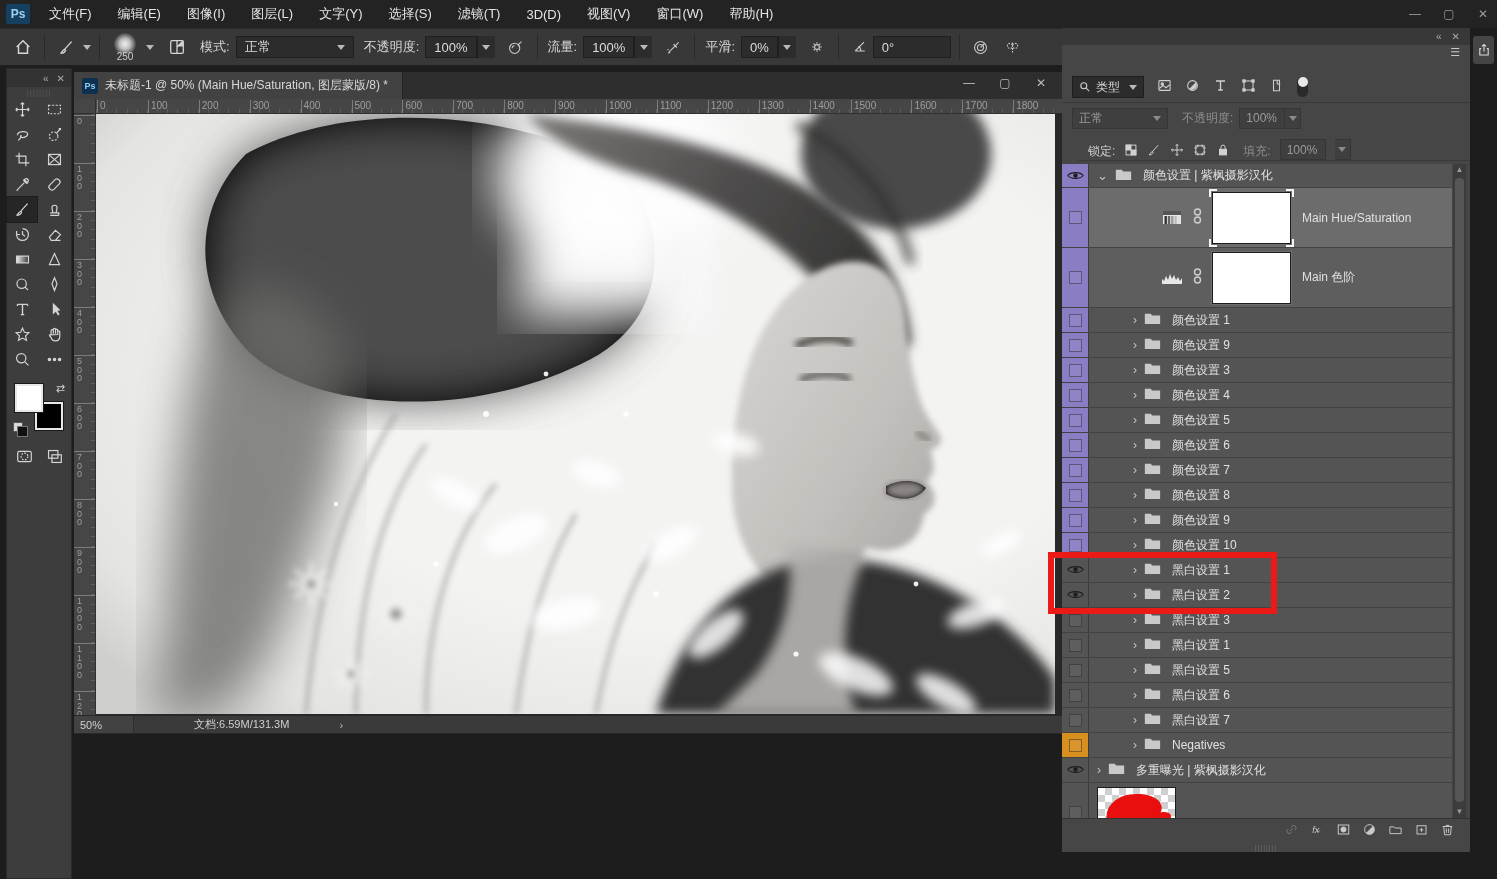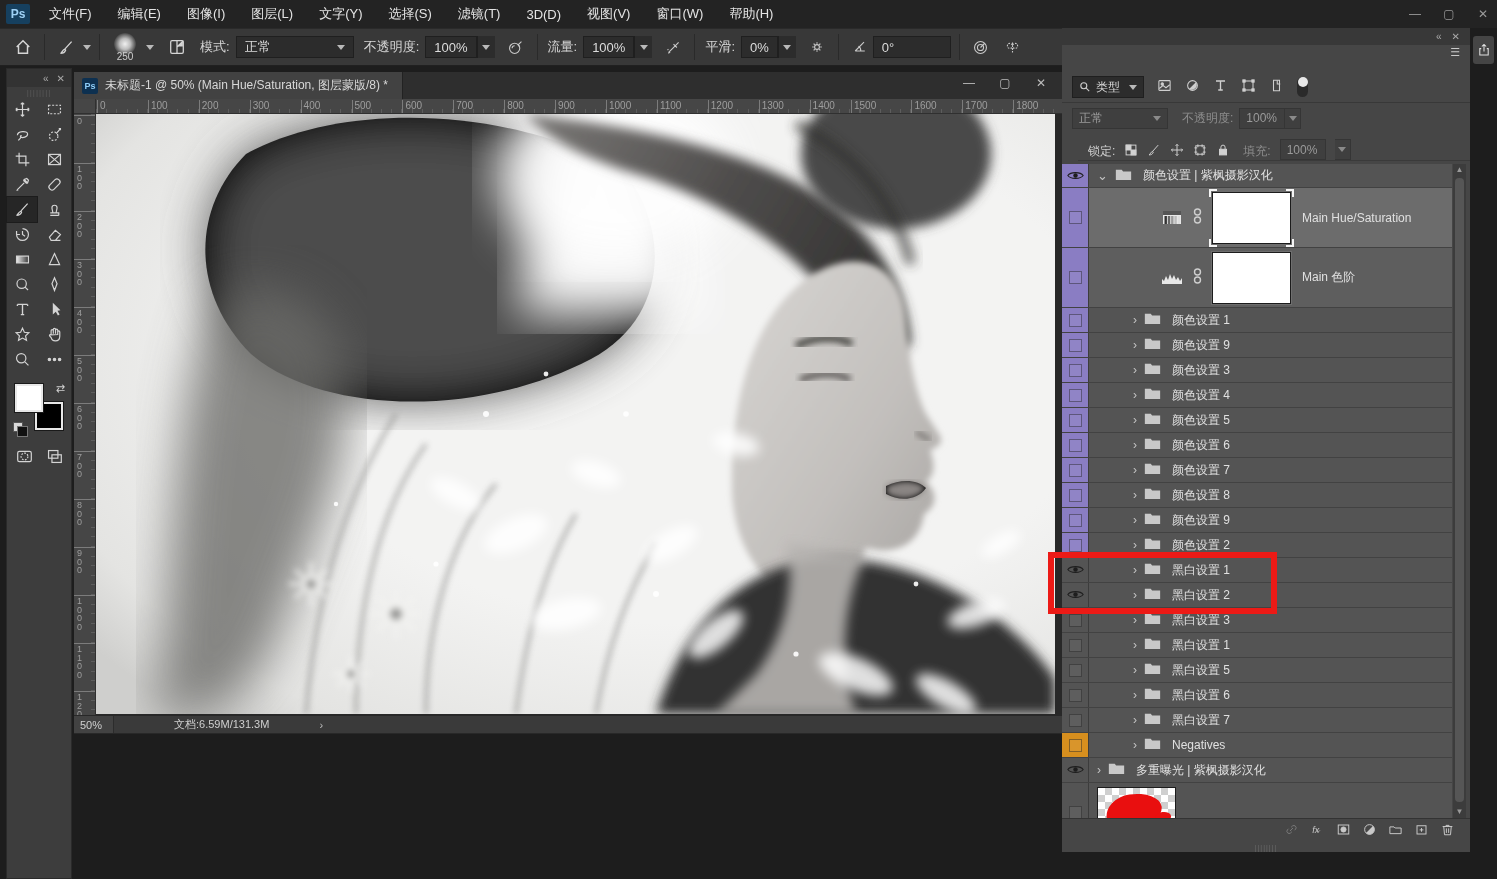--- a/index.html
+++ b/index.html
@@ -69,21 +69,21 @@
   #vruler { position:absolute; left:0; top:42px; width:22px; height:601px; background:#464646; border-right:1px solid #303030; overflow:hidden;
     background-image:repeating-linear-gradient(180deg,#5d5d5d 0 1px,transparent 1px 9.6px); background-position:right 0; background-size:4px 100%; background-repeat:repeat-y; }
   .vr-tick { position:absolute; left:3px; color:#9e9e9e; font-size:9px; width:9px; line-height:8.5px; word-break:break-all; }
   .vr-tick:before { content:""; position:absolute; left:-3px; top:-2px; width:22px; height:1px; background:#7c7c7c; }
 
   #canvas { position:absolute; left:22px; top:42px; width:959px; height:600px; background:#f1f1f0; overflow:hidden; }
   #canvas svg { display:block; }
 
   #statusbar { position:absolute; left:0; top:644px; width:988px; height:17px; background:#3a3a3a;
     color:#cfcfcf; font-size:11px; display:flex; align-items:center; }
-  #status-zoom { width:40px; padding-left:6px; border-right:1px solid #2c2c2c; height:17px; display:flex; align-items:center; background:#424242; }
+  #status-zoom { width:60px; padding-left:6px; border-right:1px solid #2c2c2c; height:17px; display:flex; align-items:center; background:#424242; }
   #status-doc { padding:0 14px 0 60px; }
   #status-exp { margin-left:36px; color:#bdbdbd; }
 
   
   #rpanel { position:absolute; left:1062px; top:28px; width:408px; height:824px; background:#464646; }
   #rpanel-head { position:absolute; left:0; top:0; width:408px; height:17px; background:#383838;
     display:flex; justify-content:flex-end; align-items:center; gap:10px; padding-right:10px; color:#a9a9a9; font-size:10px; }
   #ptabs { position:absolute; left:0; top:17px; width:408px; height:26px; background:#383838; display:flex; }
   .ptab { padding:0 16px; display:flex; align-items:center; font-size:13px; color:#b9b9b9; height:26px; }
   .ptab.active { background:#464646; color:#e8e8e8; }
@@ -991,21 +991,21 @@
         <div class="lrow" style="height: 25px;">
           <div class="eyecell tag-purple">
             <span class="eye-empty"></span>
           </div>
           <div class="rowbody">
             <span style="width: 44px; flex: 0 0 auto;"></span>
             <span class="chev">›</span>
             <span class="folder"><svg viewBox="0 0 20 15">
                 <path d="M1 2 H8 L9.5 4 H19 V14 H1 Z" fill="#c9c9c9"></path>
               </svg></span>
-            <span class="lyr-label">颜色设置 2</span>
+            <span class="lyr-label">颜色设置 10</span>
           </div>
         </div>
         <div class="lrow" style="height: 25px;">
           <div class="eyecell tag-gray">
             <span class="eye"><svg viewBox="0 0 20 12">
                 <path d="M1 6 C4 1.5 16 1.5 19 6 C16 10.5 4 10.5 1 6 Z" fill="none" stroke="#1e1e1e" stroke-width="1.3"></path>
                 <circle cx="10" cy="6" r="2.6" fill="#1e1e1e"></circle>
               </svg></span>
           </div>
           <div class="rowbody">

